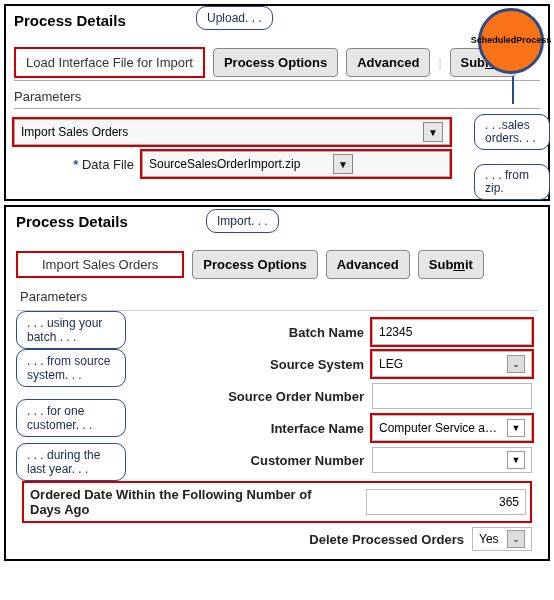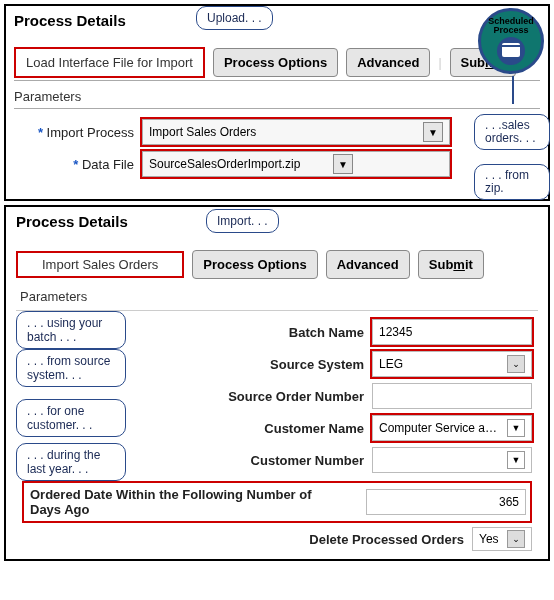--- a/index.html
+++ b/index.html
@@ -109,23 +109,23 @@
     cursor: pointer;
   }
 
   
   .badge {
     position: absolute;
     right: 4px; top: 2px;
     width: 66px; height: 66px;
     border: 3px solid #2a4a8a;
     border-radius: 50%;
-    display: flex; flex-direction: column;
+    display: flex; flex-direction: row;
     align-items: center; justify-content: center;
-    background: #0f766e;
+    background: #f97316;
   }
   .badge .lbl { font-size: 9px; font-weight: bold; line-height: 1.05; text-align: center; }
   .badge .cal {
     width: 28px; height: 28px; border-radius: 50%;
     background: #2a4a8a; margin-top: 2px;
     position: relative;
   }
   .badge .cal::before {
     content: ""; position: absolute; left: 5px; top: 6px;
     width: 18px; height: 14px; background: #fff; border-radius: 2px;
@@ -221,21 +221,20 @@
   <div class="params">Parameters</div>
   <div class="thin-rule"></div>
 
   <div class="connector v" style="right:34px; top:70px; height:28px;"></div>
 
   <div class="callout right" style="right:-2px; top:108px; width:76px; white-space:normal; line-height:1.1;">. . .sales orders. . .</div>
   <div class="callout right" style="right:-2px; top:158px; width:76px; white-space:normal; line-height:1.1;">. . . from zip.</div>
 
   <div style="margin-top:10px; margin-right:90px;">
     <div class="field-row">
-      <div class="label req" style="width:120px;">Import Process</div>
       <div class="redwrap" style="flex:1;">
         <div class="select" style="width:100%;">
           <span>Import Sales Orders</span>
           <span class="dd-btn">▼</span>
         </div>
       </div>
     </div>
     <div class="field-row">
       <div class="label req" style="width:120px;">Data File</div>
       <div class="redwrap" style="flex:1;">
@@ -289,21 +288,21 @@
       <span>LEG</span>
       <span class="mini-dd">⌄</span>
     </div>
       </div>
 
     <div class="lab2">Source Order Number</div>
     <div class="ctrl2">
         <span></span>
       </div>
 
-    <div class="lab2">Customer Name</div>
+    <div class="lab2">Interface Name</div>
     <div class="redwrap">
         <div class="ctrl2">
       <span style="overflow:hidden; text-overflow:ellipsis; white-space:nowrap; max-width:120px;">Computer Service and R</span>
       <span class="mini-dd" style="background:#fff;">▼</span>
     </div>
       </div>
 
     <div class="lab2">Customer Number</div>
     <div class="ctrl2">
       <span></span>

